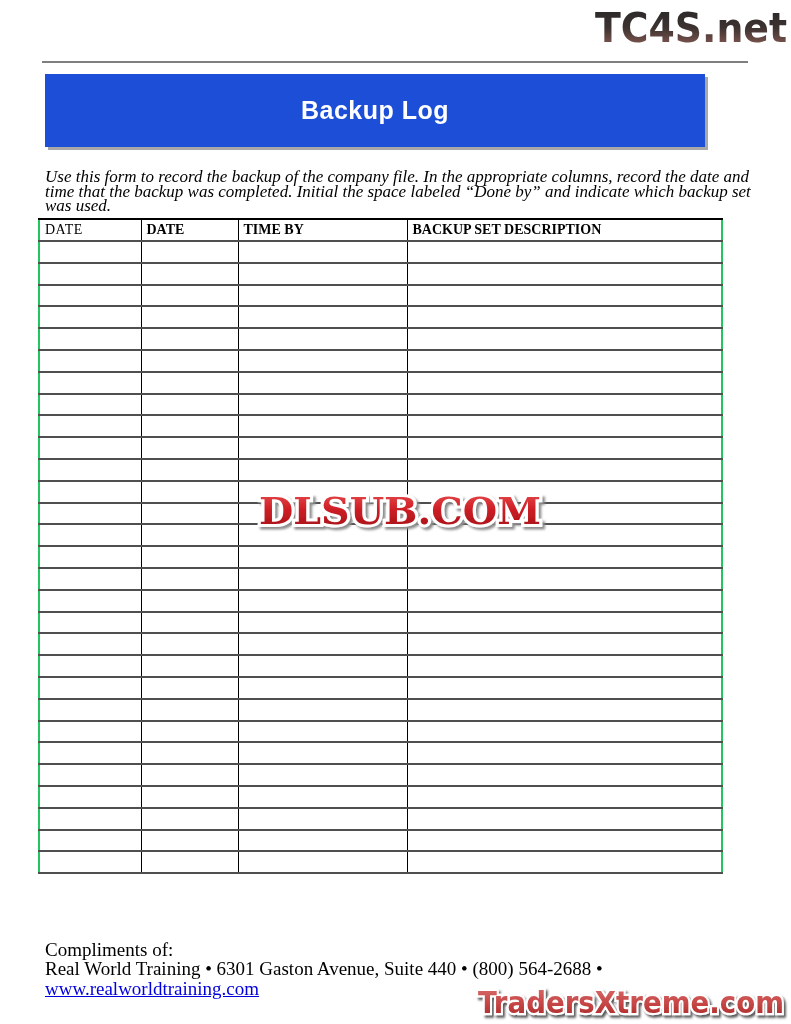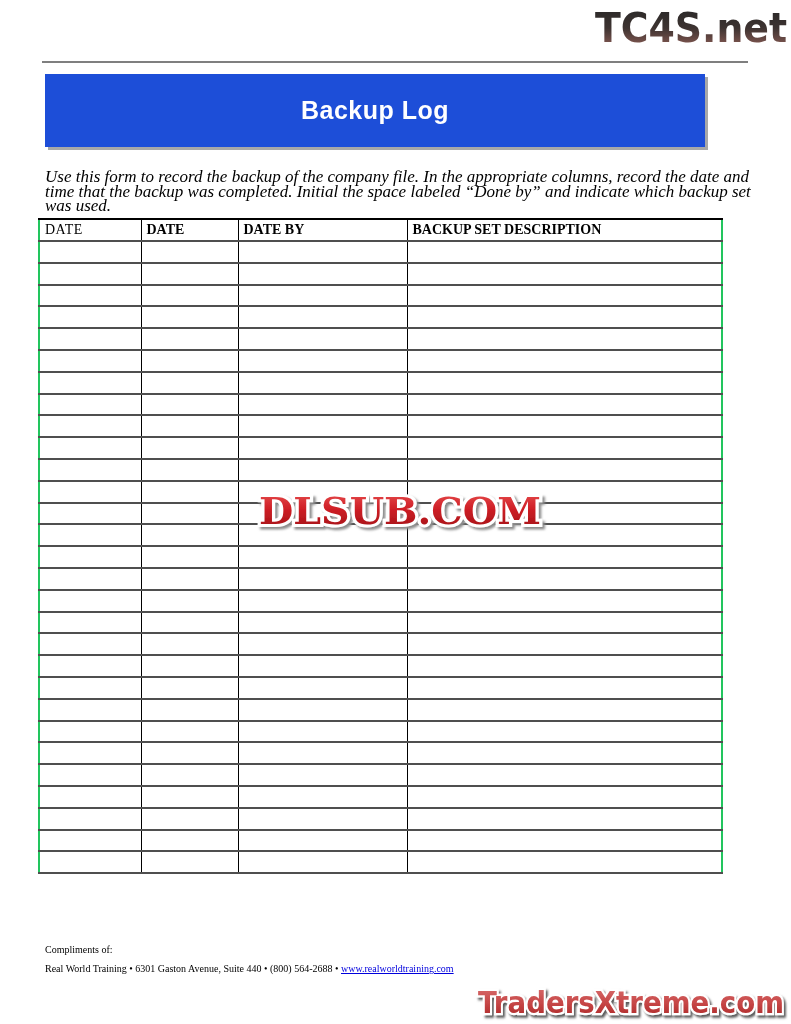--- a/index.html
+++ b/index.html
@@ -45,21 +45,21 @@
     font-size: 14px; text-align: left; vertical-align: middle;
     font-weight: bold; height: 22px;
   }
   table.log-table thead th:first-child { font-weight: normal; letter-spacing: 0.5px; }
   table.log-table tbody tr { height: 21.8px; }
 
   
   .dlsub-logo { position: absolute; left: 250px; top: 483px; width: 300px; height: 54px; }
 
   
-  .footer { position: absolute; left: 45px; top: 940px; font-size: 10px; line-height: 19.4px; }
+  .footer { position: absolute; left: 45px; top: 940px; font-size: 19px; line-height: 19.4px; }
   .footer a { color: #0000dd; text-decoration: underline; margin-top: 44px; }
 
   
   .traders-logo { position: absolute; left: 472px; top: 979px; width: 319px; height: 45px; }
 
   svg text { font-weight: bold; }
 </style>
 </head>
 <body>
 
@@ -87,21 +87,21 @@
     <colgroup>
         <col style="width: 102px;">
         <col style="width: 97px;">
         <col style="width: 169px;">
         <col style="width: 315px;">
       </colgroup>
     <thead>
       <tr>
         <th>DATE</th>
         <th>DATE</th>
-        <th>DATE BY</th>
+        <th>TIME BY</th>
         <th>BACKUP SET DESCRIPTION</th>
       </tr>
     </thead>
     <tbody>
         <tr>
           <td></td>
           <td></td>
           <td></td>
           <td></td>
         </tr>

